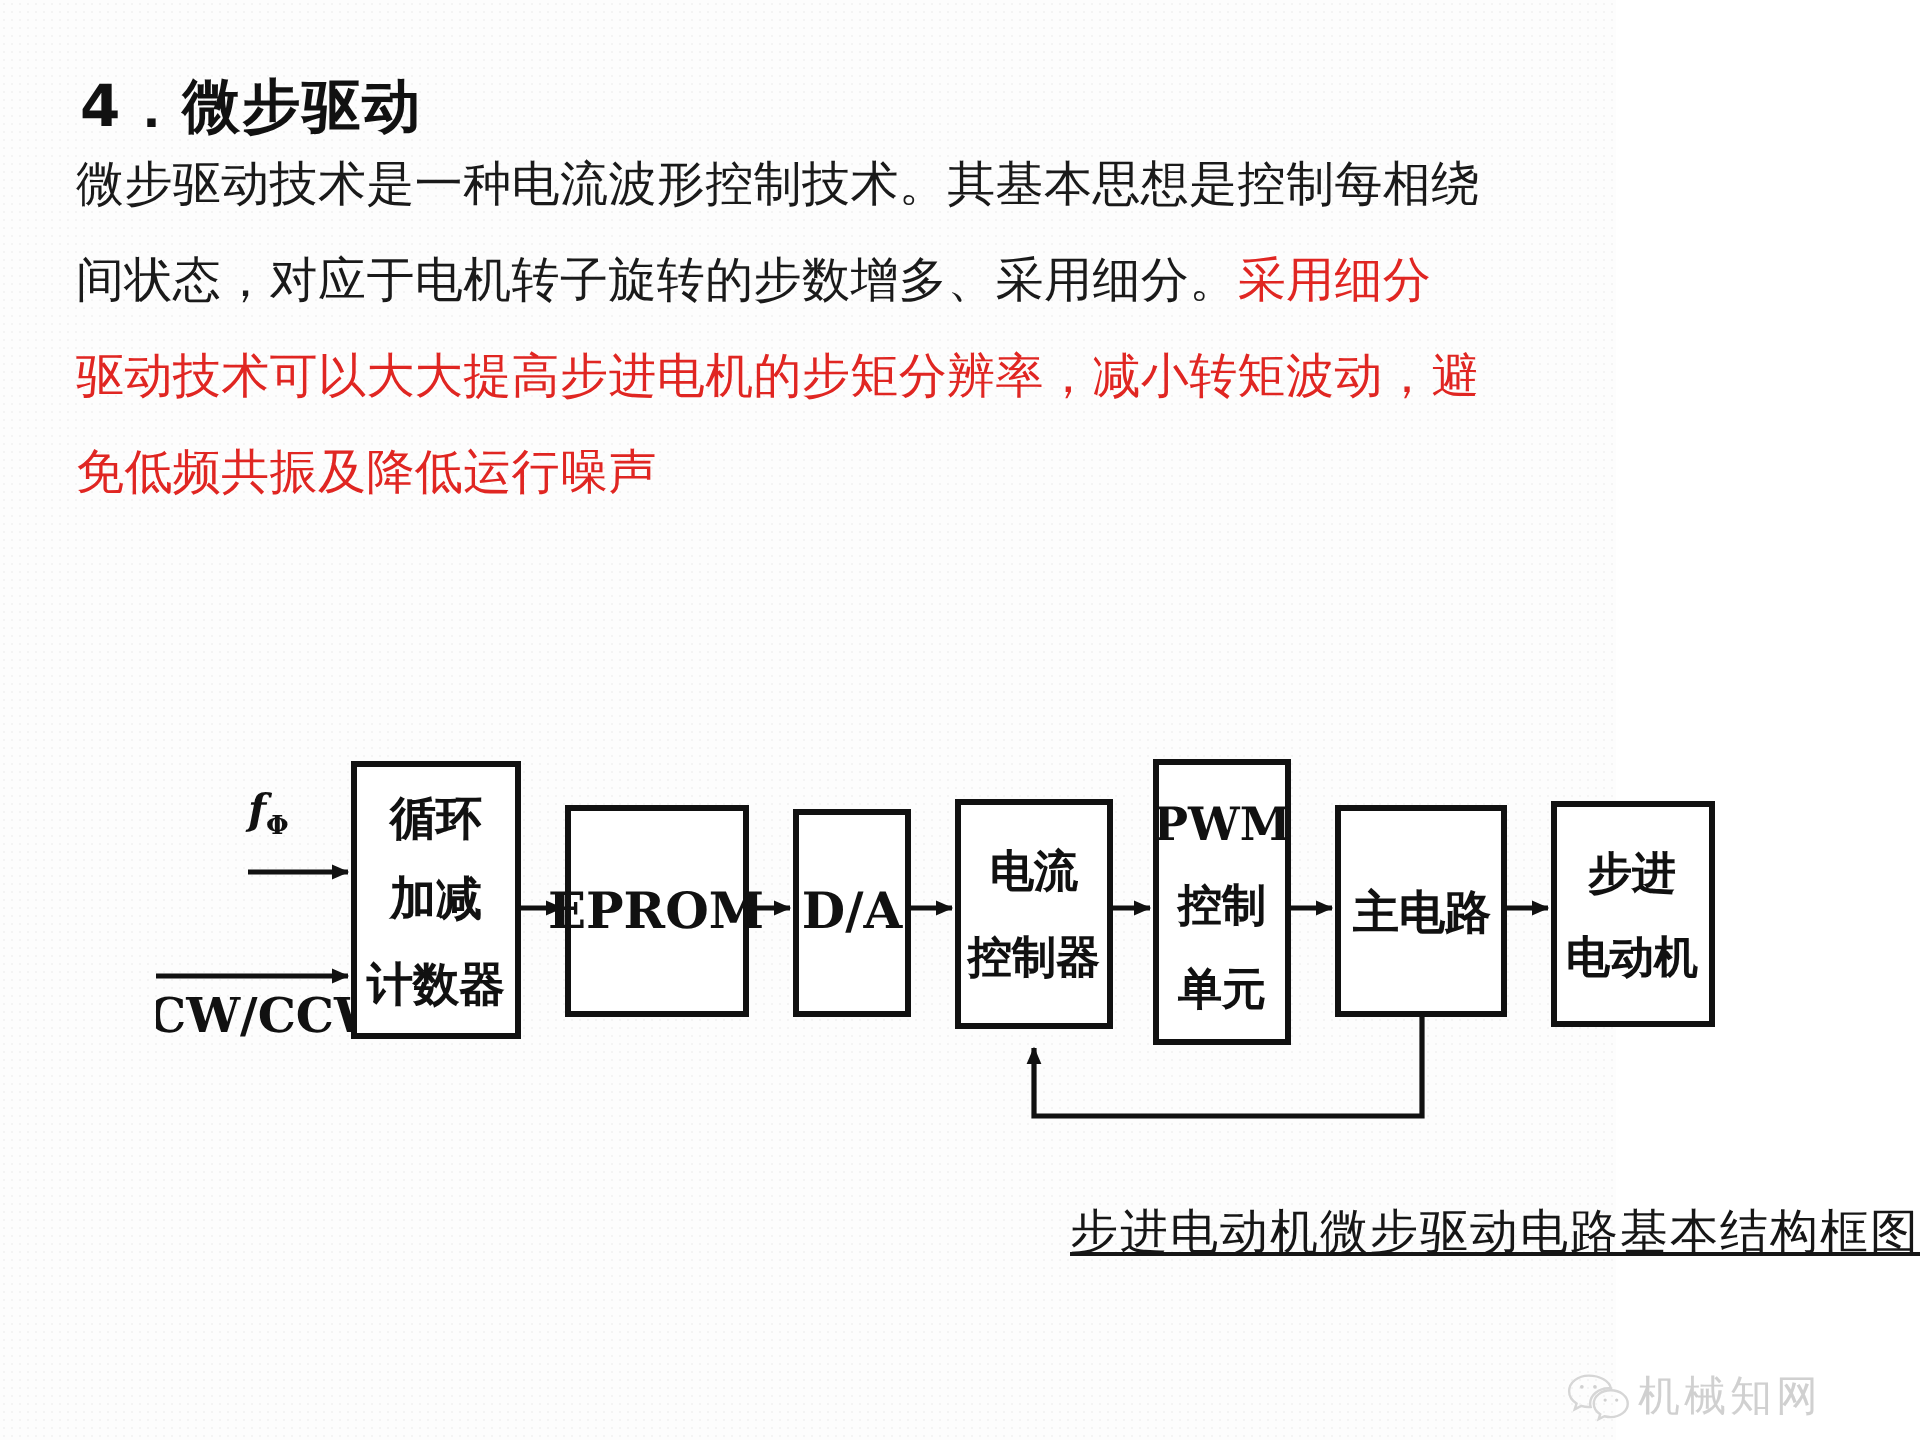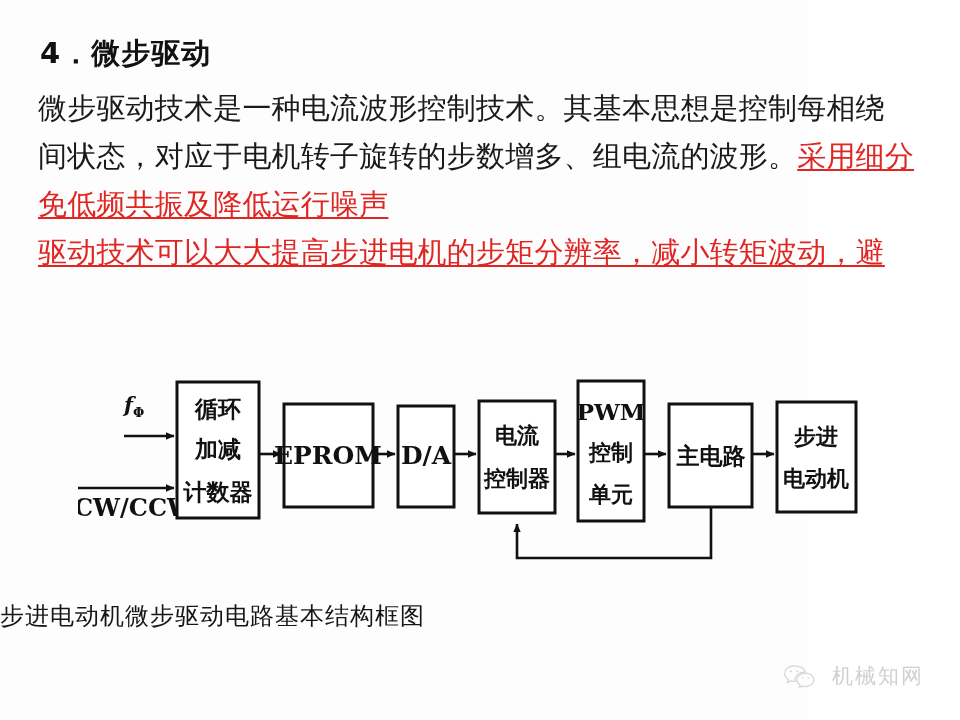--- a/index.html
+++ b/index.html
@@ -35,92 +35,92 @@
     font-size: 29px;
     font-weight: 700;
     color: #111111;
     letter-spacing: 1px;
     white-space: nowrap;
   }
 
   .body-text {
     position: absolute;
     left: 38px;
-    top: 84px;
+    top: 68px;
     width: 810px;
     font-family: "DejaVu Serif", "Liberation Serif", serif;
-    font-size: 29px;
+    font-size: 24px;
     line-height: 48px;
     color: #1a1a1a;
     letter-spacing: 0.2px;
   }
   .body-text .para-line {
     display: block;
     white-space: nowrap;
   }
   .body-text .redrun {
     color: #e02622;
-    text-decoration: underline;
     text-decoration-color: #e02622;
     text-underline-offset: 3px;
   }
 
   
   .figure {
     position: absolute;
     left: 78px;
     top: 364px;
     width: 800px;
     height: 215px;
   }
   .fig-svg { display: block; }
 
   .fig-caption {
     position: absolute;
     left: 0;
     top: 600px;
     width: 960px;
-    text-align: left;
+    text-align: right;
     font-family: "DejaVu Serif", "Liberation Serif", serif;
     font-size: 24px;
     color: #161616;
     letter-spacing: 1px;
+    text-decoration: underline;
   }
 
   
   .watermark {
     position: absolute;
     left: 782px;
-    top: 662px;
+    top: 684px;
     display: flex;
     align-items: center;
-    gap: 16px;
+    gap: 3px;
     opacity: 0.9;
   }
   .wm-icon { width: 34px; height: 28px; display: block; }
   .wm-text {
     font-family: "DejaVu Sans", "Liberation Sans", sans-serif;
     font-size: 21px;
     color: #cccccc;
     letter-spacing: 2px;
     white-space: nowrap;
   }
 </style>
 </head>
 <body>
 
 <div class="page">
 
   <div class="slide-title">4．微步驱动</div>
 
   <div class="body-text">
     <span class="para-line"><span>微步驱动技术是一种电流波形控制技术。其基本思想是控制每相绕</span></span>
-    <span class="para-line"><span>间状态，对应于电机转子旋转的步数增多、组电流的波形。</span><span class="redrun">采用细分</span></span>
+    <span class="para-line"><span>间状态，对应于电机转子旋转的步数增多、采用细分。</span><span class="redrun">采用细分</span></span>
+    <span class="para-line"><span class="redrun">驱动技术可以大大提高步进电机的步矩分辨率，减小转矩波动，避</span></span>
     <span class="para-line"><span class="redrun">免低频共振及降低运行噪声</span></span>
-    <span class="para-line"><span class="redrun">驱动技术可以大大提高步进电机的步矩分辨率，减小转矩波动，避</span></span>
   </div>
 
   <div class="figure">
     <svg class="fig-svg" width="800" height="215" viewBox="0 0 800 215">
       <defs>
         <marker id="arrow" markerWidth="9" markerHeight="9" refX="8" refY="4.0" orient="auto" markerUnits="userSpaceOnUse">
           <path d="M0,0.3 L8.6,4.0 L0,7.7 Z" fill="#111111"></path>
         </marker>
       </defs>
 

